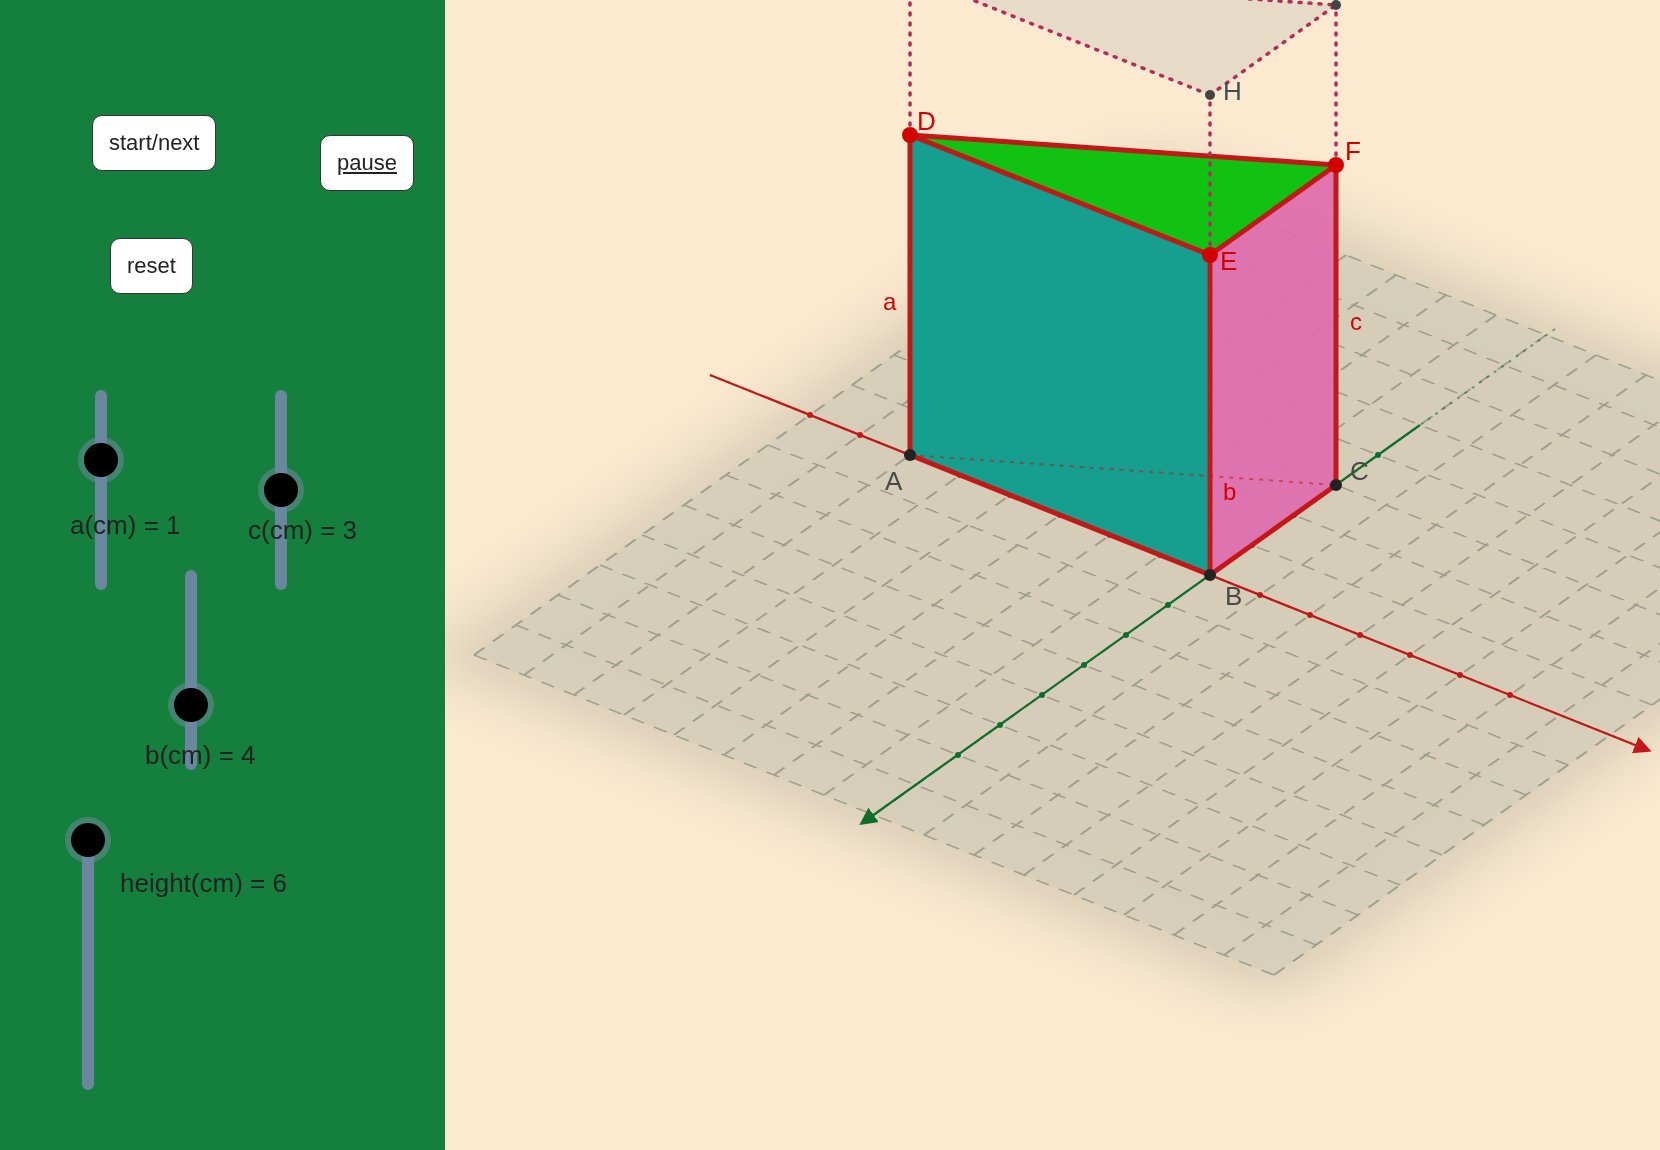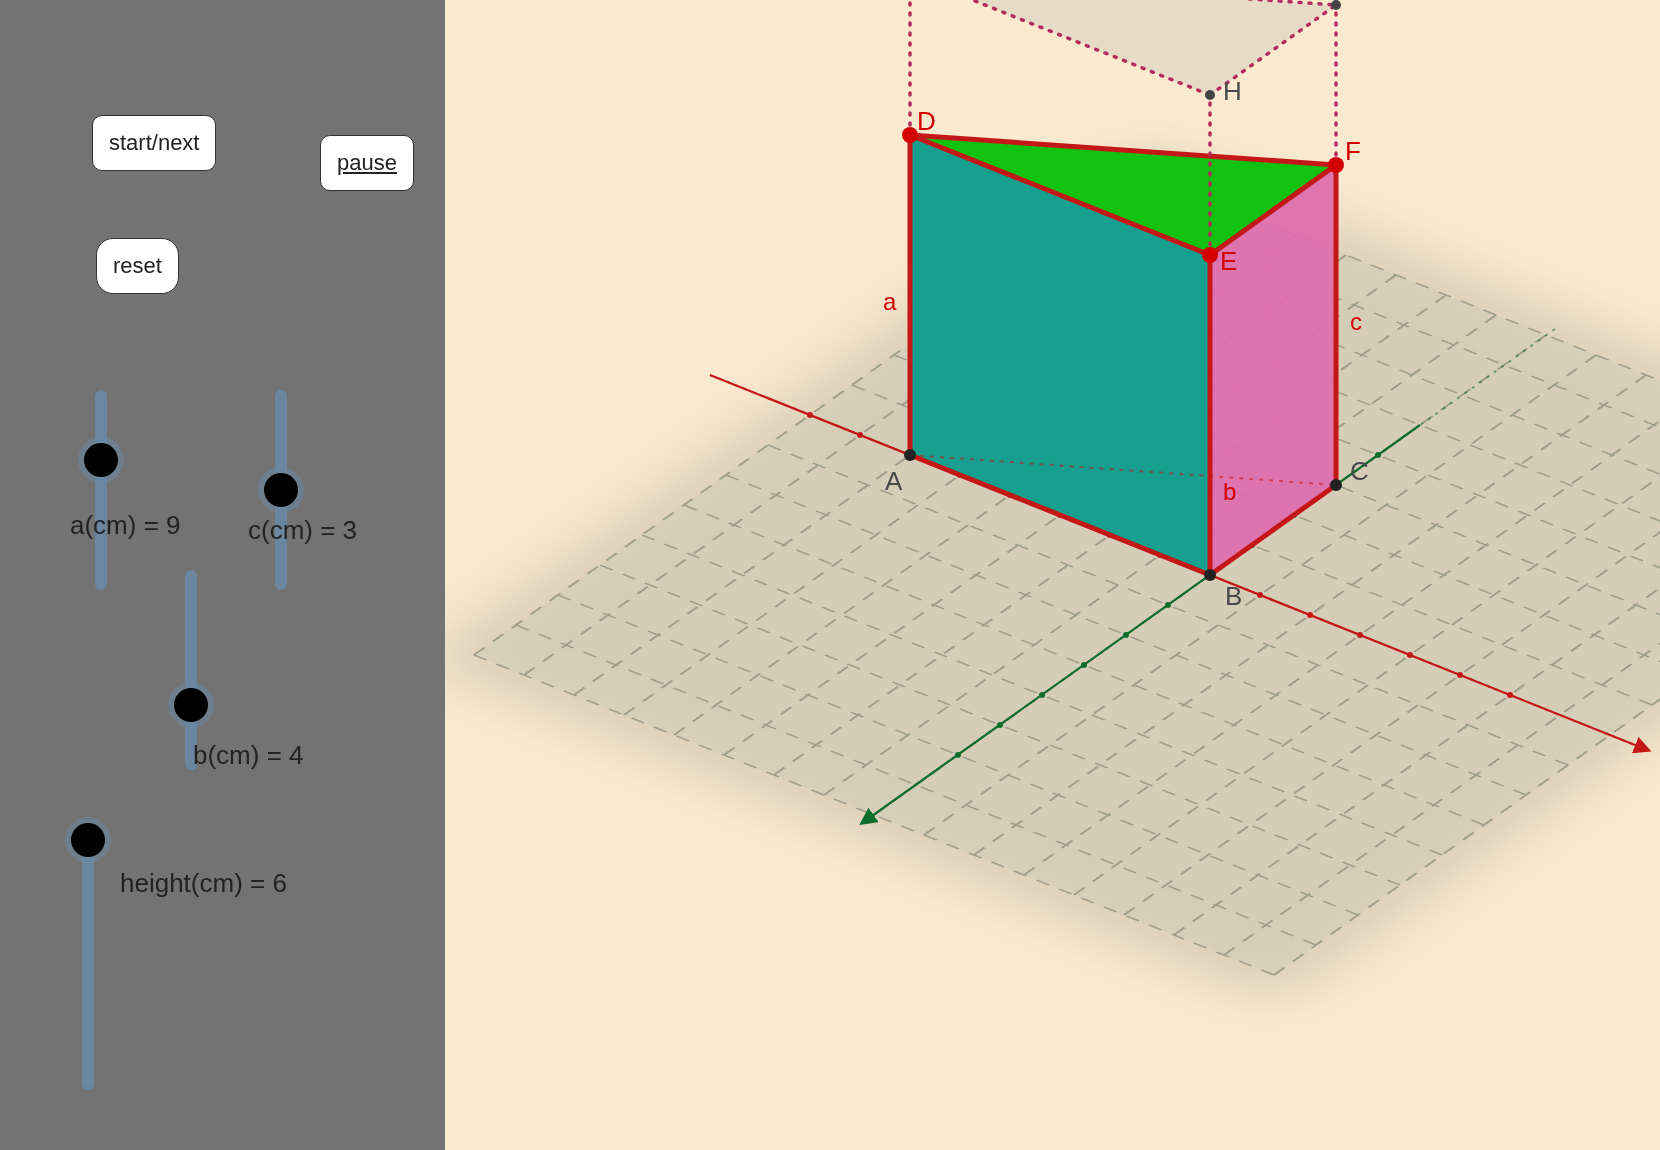--- a/index.html
+++ b/index.html
@@ -12,21 +12,21 @@
     background: #fff;
   }
   .app {
     display: flex;
     width: 1660px;
     height: 1150px;
   }
   .sidebar {
     width: 445px;
     height: 100%;
-    background: #737373;
+    background: #15803d;
     position: relative;
     box-sizing: border-box;
   }
   .canvas-area {
     flex: 1;
     height: 100%;
     background: #fbe9d0;
     position: relative;
     overflow: hidden;
   }
@@ -90,38 +90,38 @@
 <body>
 
 <div class="app">
 
   <div class="sidebar">
 
     <button class="btn" style="left:92px; top:115px;">start/next</button>
 
     <button class="btn" style="left:320px; top:135px;text-decoration:underline;">pause</button>
 
-    <button class="btn" style="left:96px; top:238px;border-radius:17px;">reset</button>
+    <button class="btn" style="left:110px; top:238px;">reset</button>
 
     <div class="slider-group">
       <div class="slider-track" style="left:95px; top:390px; height:200px;"></div>
       <div class="slider-thumb" style="left:101px; top:460px;"></div>
-      <div class="slider-label" style="left:70px; top:510px;">a(cm) = 9</div>
+      <div class="slider-label" style="left:70px; top:510px;">a(cm) = 1</div>
     </div>
 
     <div class="slider-group">
       <div class="slider-track" style="left:275px; top:390px; height:200px;"></div>
       <div class="slider-thumb" style="left:281px; top:490px;"></div>
       <div class="slider-label" style="left:248px; top:515px;">c(cm) = 3</div>
     </div>
 
     <div class="slider-group">
       <div class="slider-track" style="left:185px; top:570px; height:200px;"></div>
       <div class="slider-thumb" style="left:191px; top:705px;"></div>
-      <div class="slider-label" style="left:145px; top:740px;margin-left:48px;">b(cm) = 4</div>
+      <div class="slider-label" style="left:145px; top:740px;">b(cm) = 4</div>
     </div>
 
     <div class="slider-group">
       <div class="slider-track" style="left:82px; top:830px; height:260px;"></div>
       <div class="slider-thumb" style="left:88px; top:840px;"></div>
       <div class="slider-label" style="left:120px; top:868px;">height(cm) = 6</div>
     </div>
 
   </div>
 

